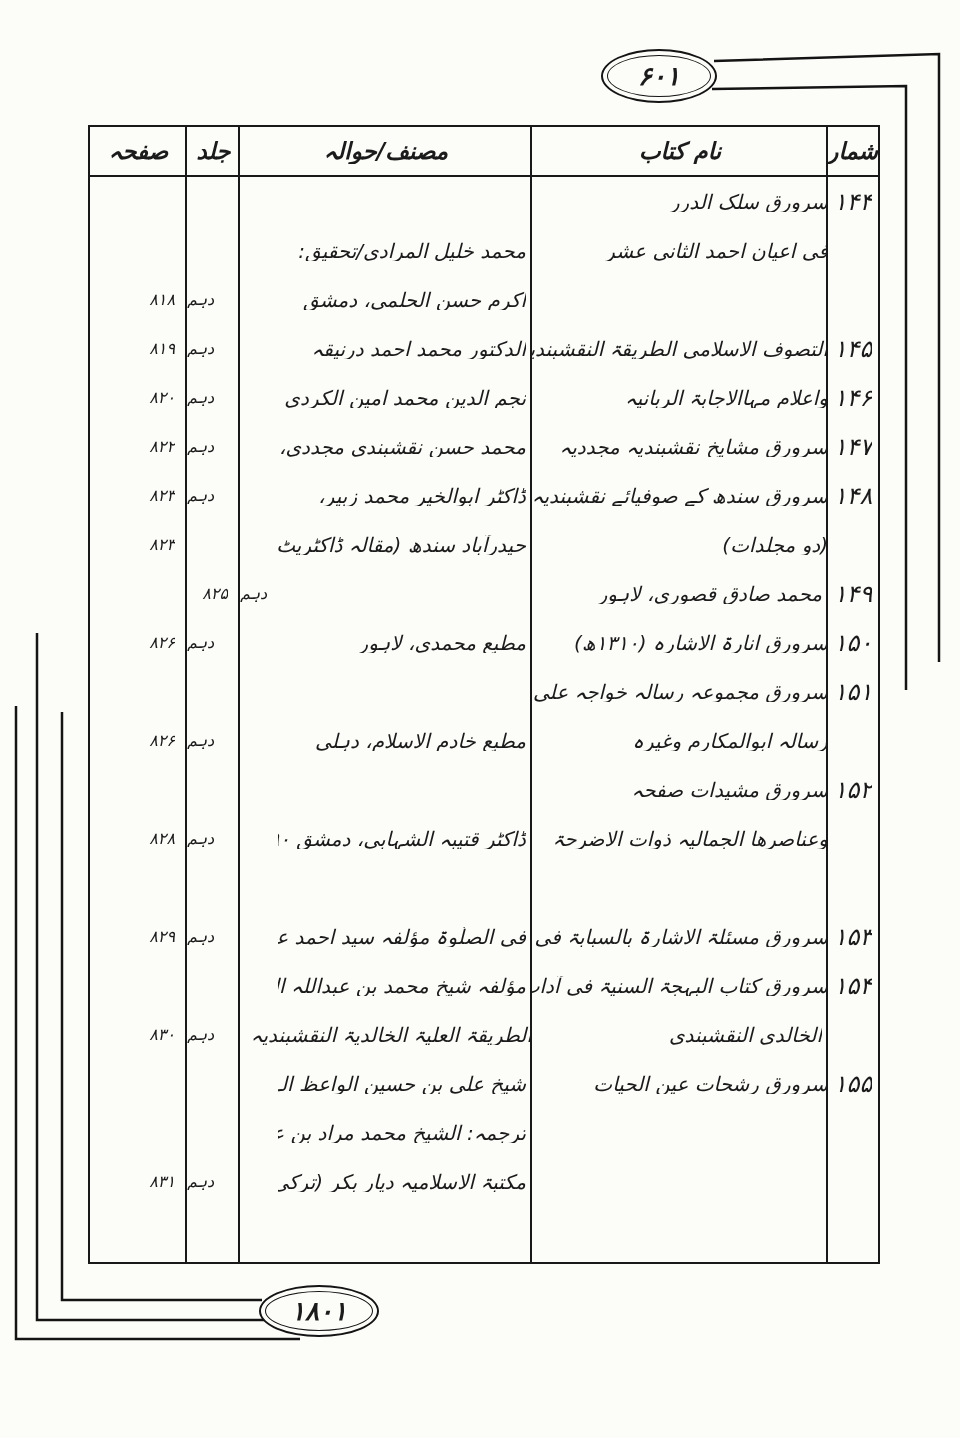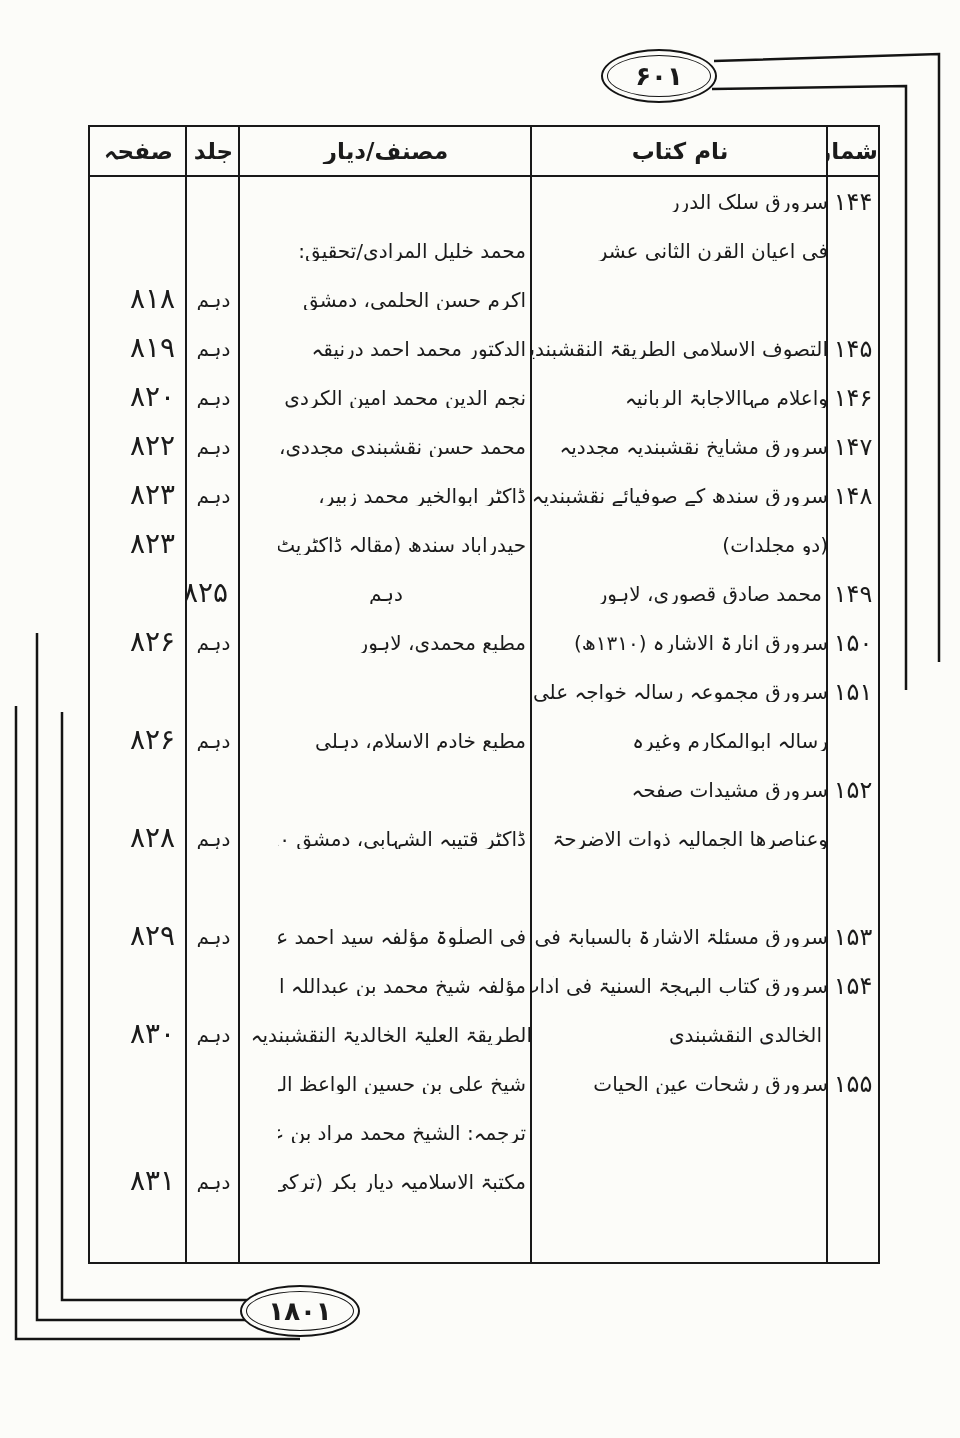--- a/index.html
+++ b/index.html
@@ -4,38 +4,38 @@
 <style>
   html,body{margin:0;padding:0;}
   body{
     width:960px;height:1438px;
     background:#fcfcf9;
     font-family:"DejaVu Sans", sans-serif;
     color:#1b1b1b;
     position:relative;
     overflow:hidden;
   }
-  .page{position:absolute;inset:0;direction:rtl;}
+  .page{position:absolute;inset:0;direction:rtl;font-style:italic;}
   svg.flourish{position:absolute;left:0;top:0;z-index:1;}
 
   
   .oval{
     position:absolute;z-index:2;
     border:2.5px solid #141414;border-radius:50%;
     background:#fcfcf9;
     display:flex;align-items:center;justify-content:center;
     box-sizing:border-box;
   }
   .oval-inner{
     position:absolute;inset:4px;
     border:1.8px solid #141414;border-radius:50%;
     display:flex;align-items:center;justify-content:center;
   }
   .oval-top{left:601px;top:49px;width:116px;height:54px;}
-  .oval-bottom{left:240px;top:1285px;width:120px;height:52px;}
+  .oval-bottom{left:259px;top:1285px;width:120px;height:52px;}
   .oval-num{font-size:26px;font-weight:bold;letter-spacing:1px;}
 
   
   .catalog{
     position:absolute;left:88px;top:125px;width:792px;height:1139px;
     border:2px solid #191919;box-sizing:border-box;z-index:2;
     background:#fcfcf9;
   }
   .colline{position:absolute;top:0;bottom:0;width:2px;background:#191919;}
   .colline.c1{right:50px;}
@@ -54,22 +54,22 @@
   .tbody{padding-top:2px;}
   .trow{
     display:grid;grid-template-columns:50px 296px 292px 53px 97px;
     direction:rtl;height:49px;align-items:center;
   }
   .cell{overflow:hidden;white-space:nowrap;font-size:20px;line-height:1;}
   .cell span{display:inline-block;max-width:100%;overflow:hidden;}
   .serial-cell{text-align:center;font-size:24px;}
   .book-name-cell{text-align:right;}
   .author-cell{text-align:right;padding-right:6px;padding-left:38px;}
-  .volume-cell{text-align:center;font-size:20px;}
-  .page-cell{text-align:right;padding-right:12px;font-size:28px;}
+  .volume-cell{text-align:left;font-size:16px;}
+  .page-cell{text-align:right;padding-right:12px;font-size:16px;}
 </style>
 </head>
 <body>
 
 <div class="page">
 
   <svg class="flourish" width="960" height="1438" viewBox="0 0 960 1438">
     <polyline points="714,61 939,54 939,662" fill="none" stroke="#141414" stroke-width="2.5"></polyline>
     <polyline points="712,89 906,86 906,690" fill="none" stroke="#141414" stroke-width="2.5"></polyline>
     <polyline points="262,1300 62,1300 62,712" fill="none" stroke="#141414" stroke-width="2.5"></polyline>
@@ -91,36 +91,36 @@
 
   <div class="catalog">
     <div class="colline c1"></div>
     <div class="colline c2"></div>
     <div class="colline c3"></div>
     <div class="colline c4"></div>
 
     <div class="thead">
       <div class="hcell">شمار</div>
       <div class="hcell">نام کتاب</div>
-      <div class="hcell">مصنف/دیار</div>
+      <div class="hcell">مصنف/حوالہ</div>
       <div class="hcell">جلد</div>
       <div class="hcell">صفحہ</div>
     </div>
 
     <div class="tbody" id="tbody">
         <div class="trow">
           <div class="cell serial-cell"><span>۱۴۴</span></div>
           <div class="cell book-name-cell"><span>سرورق سلک الدرر</span></div>
           <div class="cell author-cell"></div>
           <div class="cell volume-cell"></div>
           <div class="cell page-cell"></div>
         </div>
         <div class="trow">
           <div class="cell serial-cell"></div>
-          <div class="cell book-name-cell"><span>فی اعیان القرن الثانی عشر</span></div>
+          <div class="cell book-name-cell"><span>فی اعیان احمد الثانی عشر</span></div>
           <div class="cell author-cell"><span>محمد خلیل المرادی/تحقیق:</span></div>
           <div class="cell volume-cell"></div>
           <div class="cell page-cell"></div>
         </div>
         <div class="trow">
           <div class="cell serial-cell"></div>
           <div class="cell book-name-cell"></div>
           <div class="cell author-cell"><span>اکرم حسن الحلمی، دمشق</span></div>
           <div class="cell volume-cell"><span>دہم</span></div>
           <div class="cell page-cell"><span>۸۱۸</span></div>

